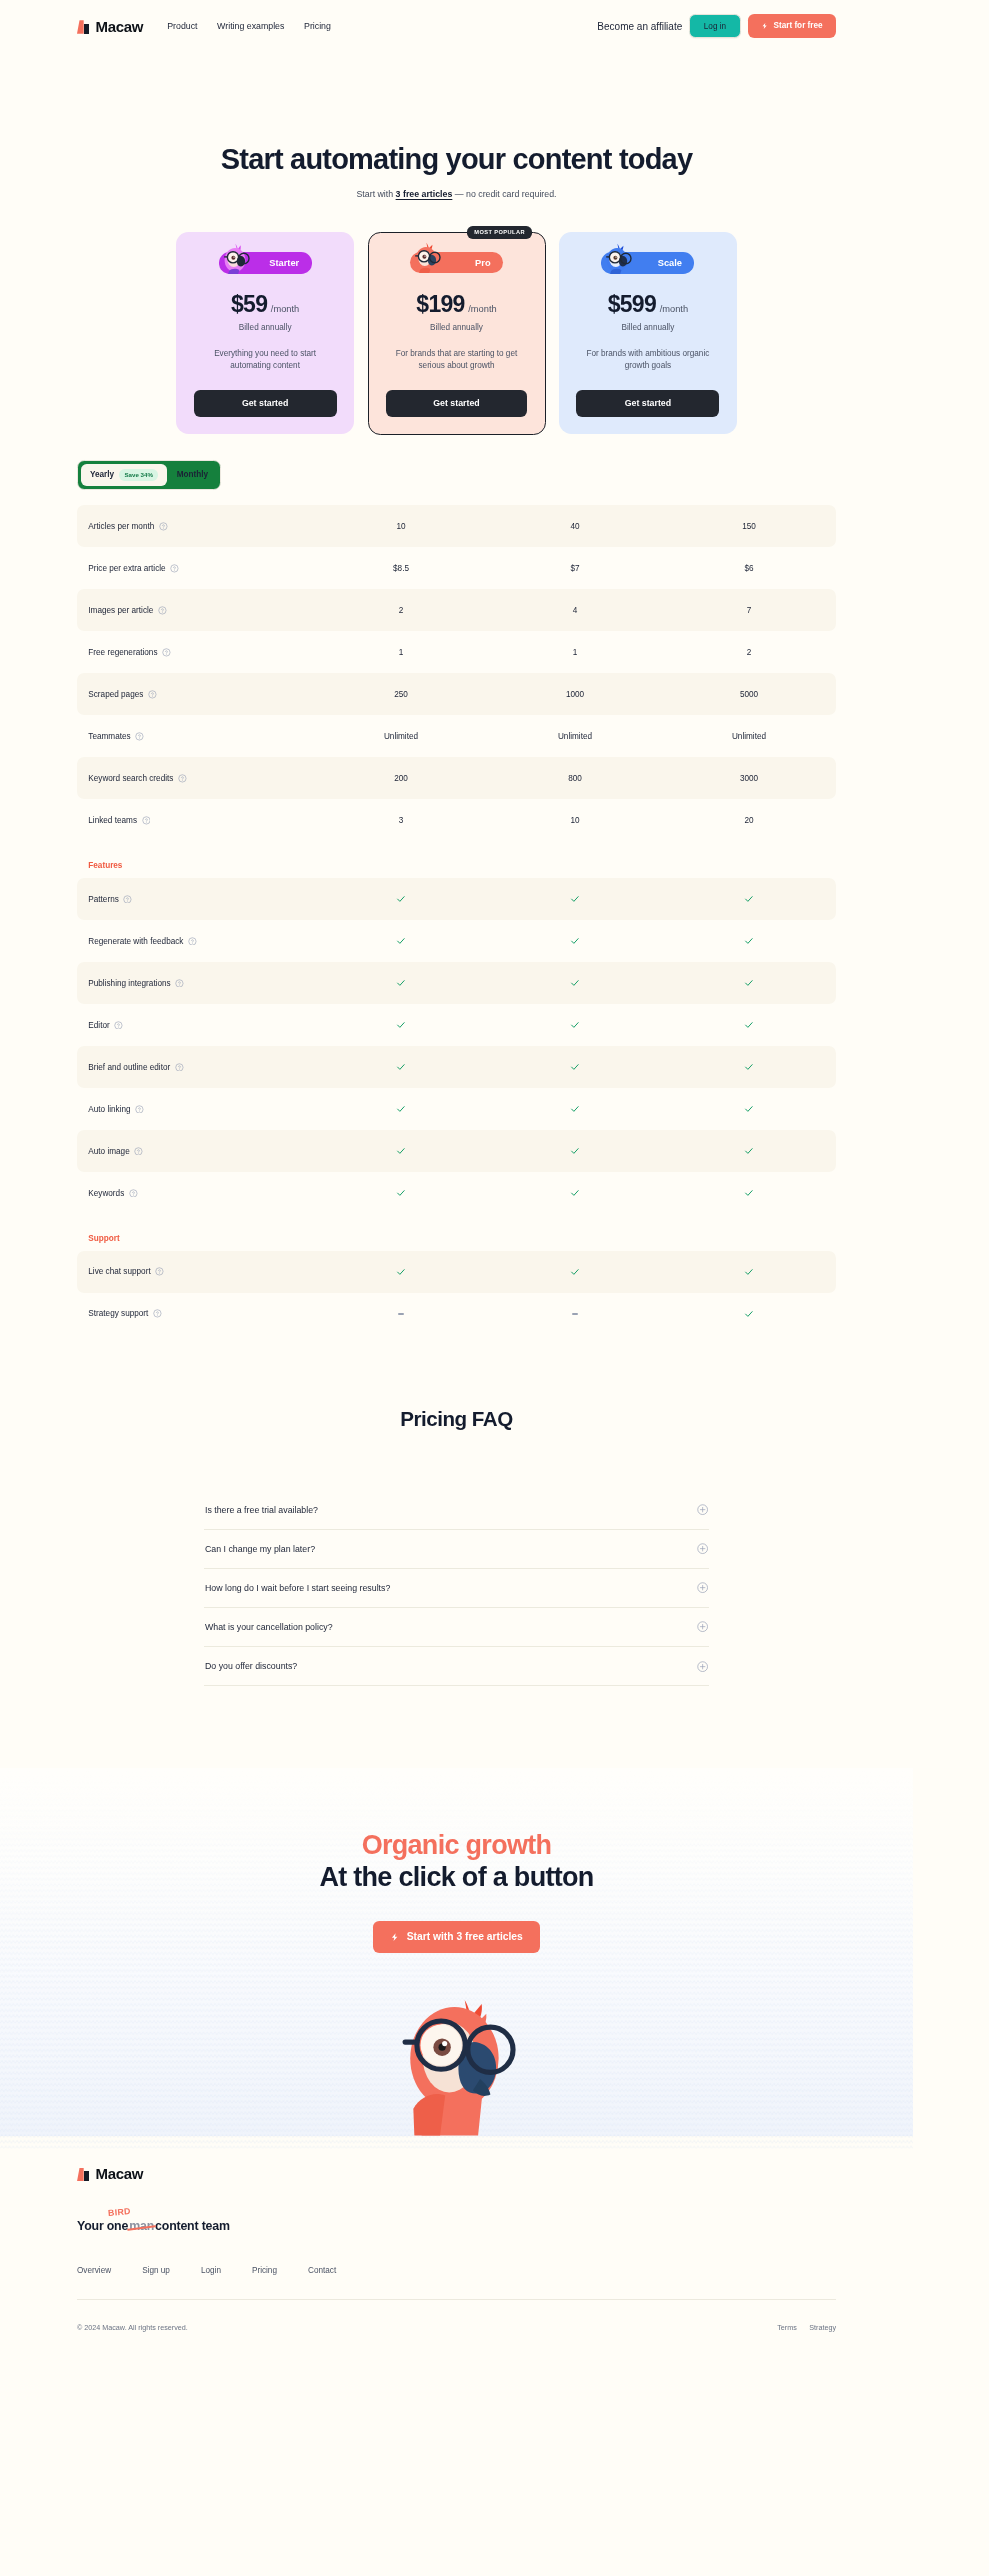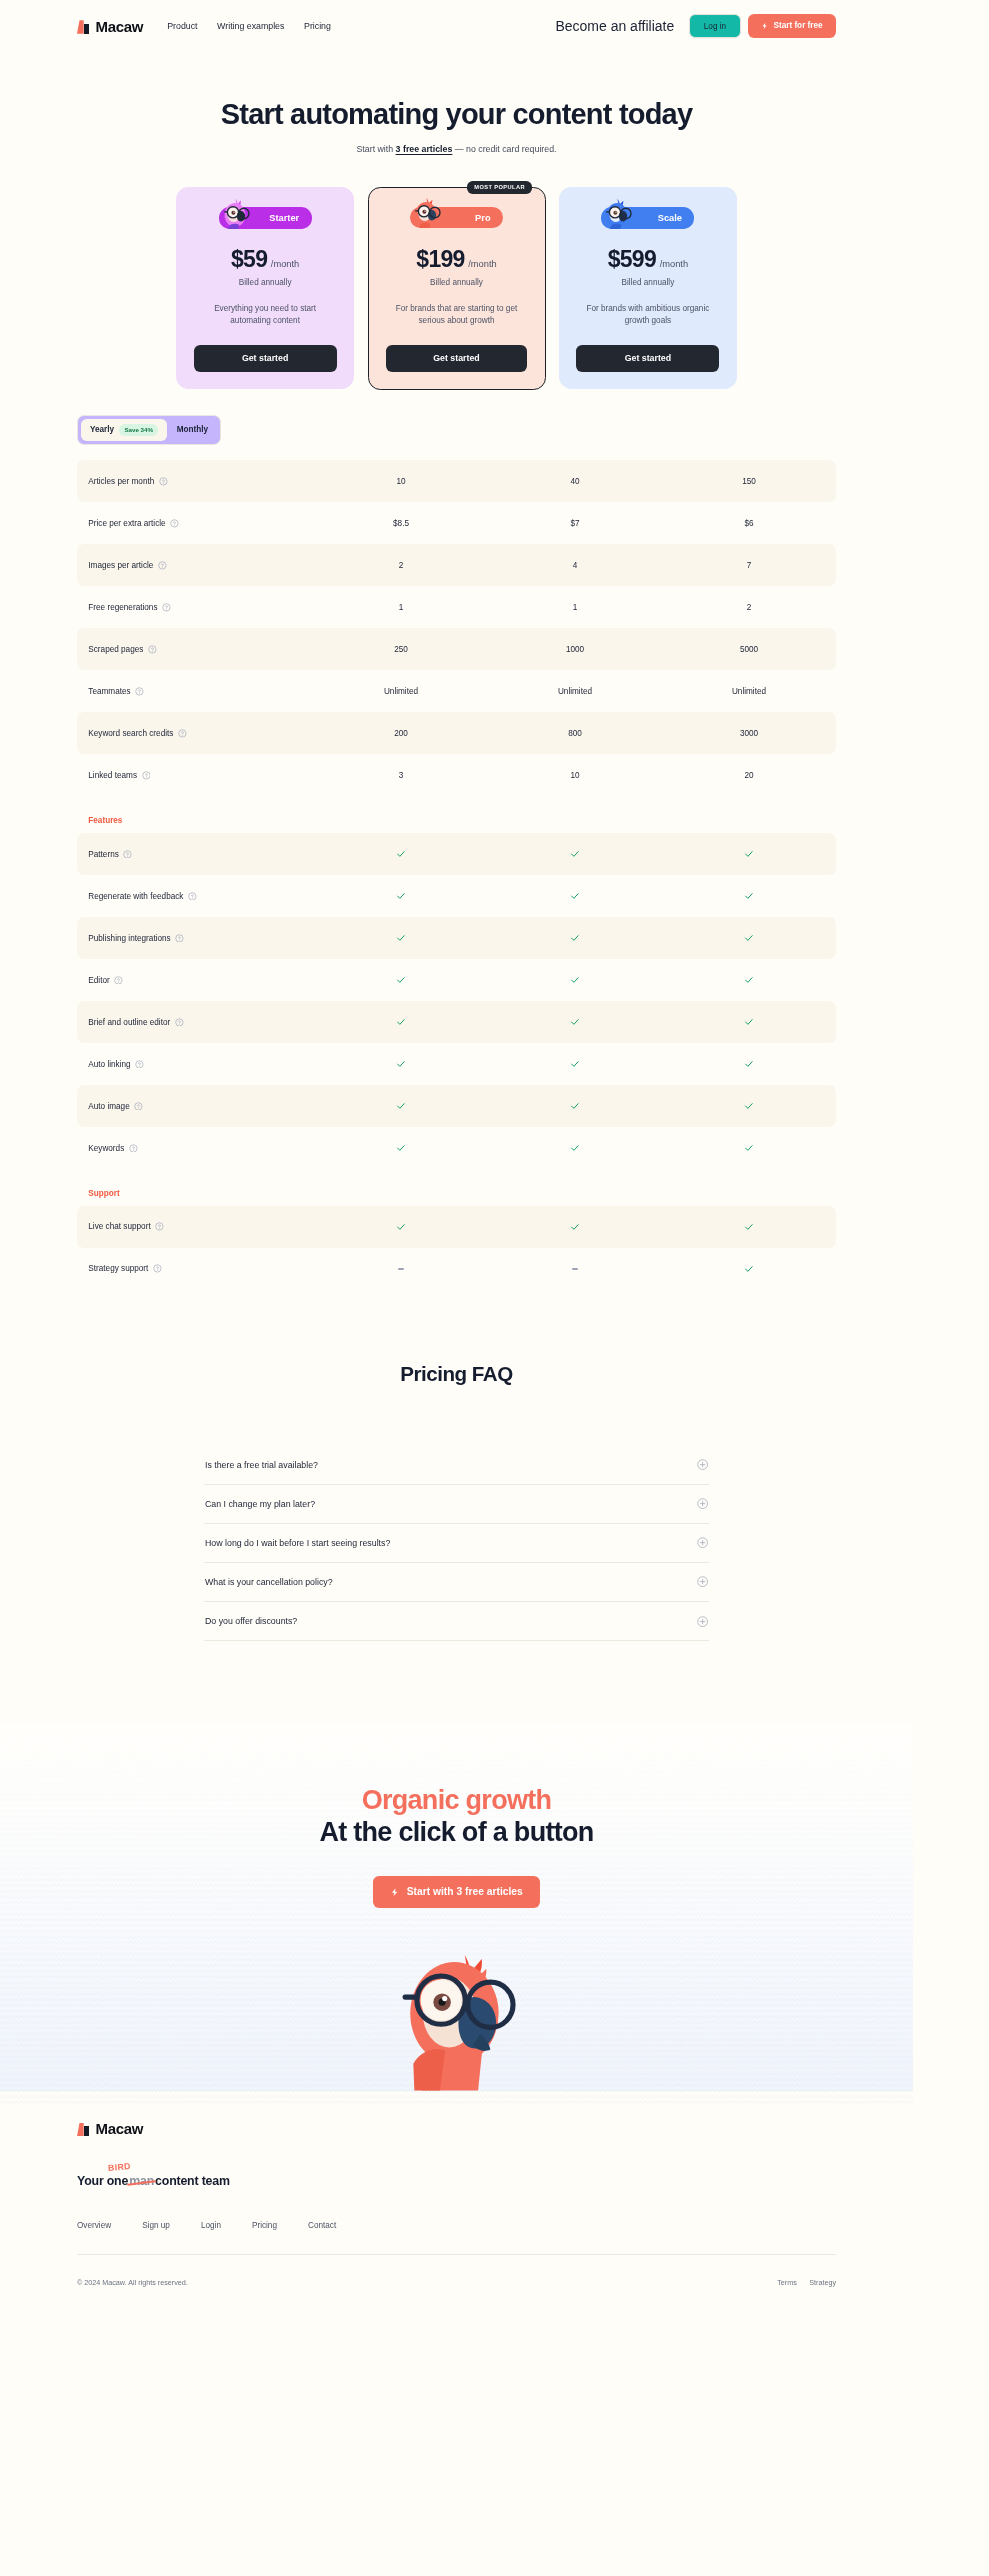--- a/index.html
+++ b/index.html
@@ -16,36 +16,36 @@
   .nav { height:52px; display:flex; align-items:center; padding:0 77px; }
   .brand { display:flex; align-items:center; gap:4.1px; }
   .brand-mark { width:14.4px; height:15.5px; position:relative; }
   .brand-mark .bar1 { position:absolute; left:0; top:2.1px; width:6.7px; height:13.4px; background:#f4705d;
       clip-path: polygon(38% 0, 100% 0, 100% 100%, 0 100%); }
   .brand-mark .bar2 { position:absolute; left:6.7px; top:5.7px; width:5.7px; height:9.8px; background:#141a26; }
   .brand-name { font-size:15px; font-weight:700; letter-spacing:-0.3px; color:#0d1117; }
   .nav-links { display:flex; gap:19.6px; margin-left:24px; }
   .nav-link { font-size:8.8px; color:#1b2235; font-weight:500; cursor:pointer; }
   .nav-right { margin-left:auto; display:flex; align-items:center; gap:7.2px; }
-  .nav-affiliate { font-size:14px; color:#1b2235; font-weight:500; cursor:pointer; margin-right:8px;}
+  .nav-affiliate { font-size:10px; color:#1b2235; font-weight:500; cursor:pointer; margin-right:0;}
   .btn-login {
     background:#14b8a6; border:0.5px solid #e7e4db; border-radius:6.2px;
     padding:6.7px 13.4px; font-size:8.2px; font-weight:500; color:#1b2235; cursor:pointer;
     box-shadow:0 0.5px 1px rgba(0,0,0,.04);
   }
   .btn-primary {
     background:#f4705d; color:#fff; border:none; border-radius:6.2px;
     padding:7.2px 13.4px; font-size:8.2px; font-weight:600; cursor:pointer;
     display:flex; align-items:center; gap:5.2px;
   }
   .bolt { width:7.2px; height:9.8px; display:block; }
 
   
   .hero { text-align:center; padding-top:46px; }
-  .hero h1 { font-size:29px; font-weight:700; letter-spacing:-0.8px; color:#141c2e; }
+  .hero h1 { font-size:29px; font-weight:700; letter-spacing:-0.8px; color:#141c2e;margin-top:45px; }
   .hero-sub { margin-top:13.4px; font-size:8.8px; color:#434b5c; }
   .hero-sub b { font-weight:700; color:#141c2e; text-decoration:underline; text-underline-offset:1.5px;}
 
   
   .cards { display:flex; justify-content:center; gap:13.4px; margin-top:33px; align-items:flex-start; }
   .card { width:178px; border-radius:12.4px; padding:19.6px 17.5px 17.5px; text-align:center; position:relative; }
   .card.starter { background:#f2dcfb; }
   .card.pro { background:#fde4db; border:1px solid #1b2028; padding-top:18.5px; }
   .card.scale { background:#dfeafc; }
   .badge-popular {
@@ -62,21 +62,21 @@
   .price-row { margin-top:17.5px; display:flex; align-items:baseline; justify-content:center; gap:3.6px; }
   .price { font-size:23px; font-weight:700; letter-spacing:-0.7px; color:#141c2e; }
   .per { font-size:9.3px; color:#4b5365; }
   .billed { margin-top:5.2px; font-size:8.2px; color:#4b5365; }
   .blurb { margin-top:15.5px; font-size:8.2px; line-height:1.45; color:#4b5365; min-height:25px; }
   .btn-dark { margin-top:17.5px; width:100%; background:#23272f; color:#fff; border:none;
       border-radius:6.2px; padding:8.2px 0; font-size:8.8px; font-weight:600; cursor:pointer; }
 
   
   .toggle-wrap { padding:0 77px; margin-top:25px; }
-  .toggle { display:inline-flex; align-items:center; background:#c4b5fd; border:0.5px solid #ece8df;
+  .toggle { display:inline-flex; align-items:center; background:#15803d; border:0.5px solid #ece8df;
       border-radius:7.2px; padding:2.6px; }
   .toggle-opt { display:flex; align-items:center; gap:5.2px; padding:5.7px 9.3px; border-radius:5.7px;
       font-size:8.2px; font-weight:600; color:#1b2235; cursor:pointer; }
   .toggle-opt.active { background:#faf6ec; }
   .save-chip { background:#d8f5e3; color:#137a47; font-size:6.2px; font-weight:700;
       border-radius:5.7px; padding:2.1px 5.2px; }
 
   
   .table { padding:0 77px; margin-top:15.5px; }
   .trow { display:flex; align-items:center; height:42px; border-radius:7.2px; }

